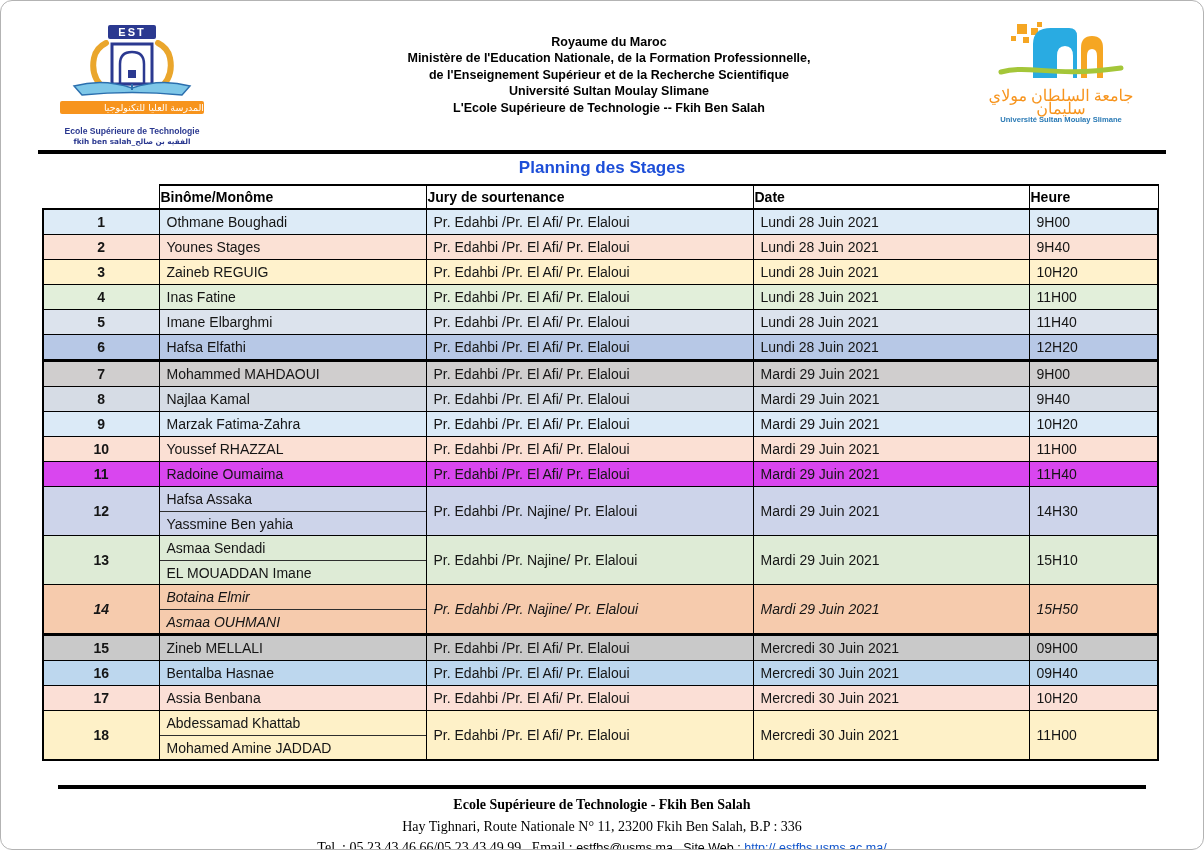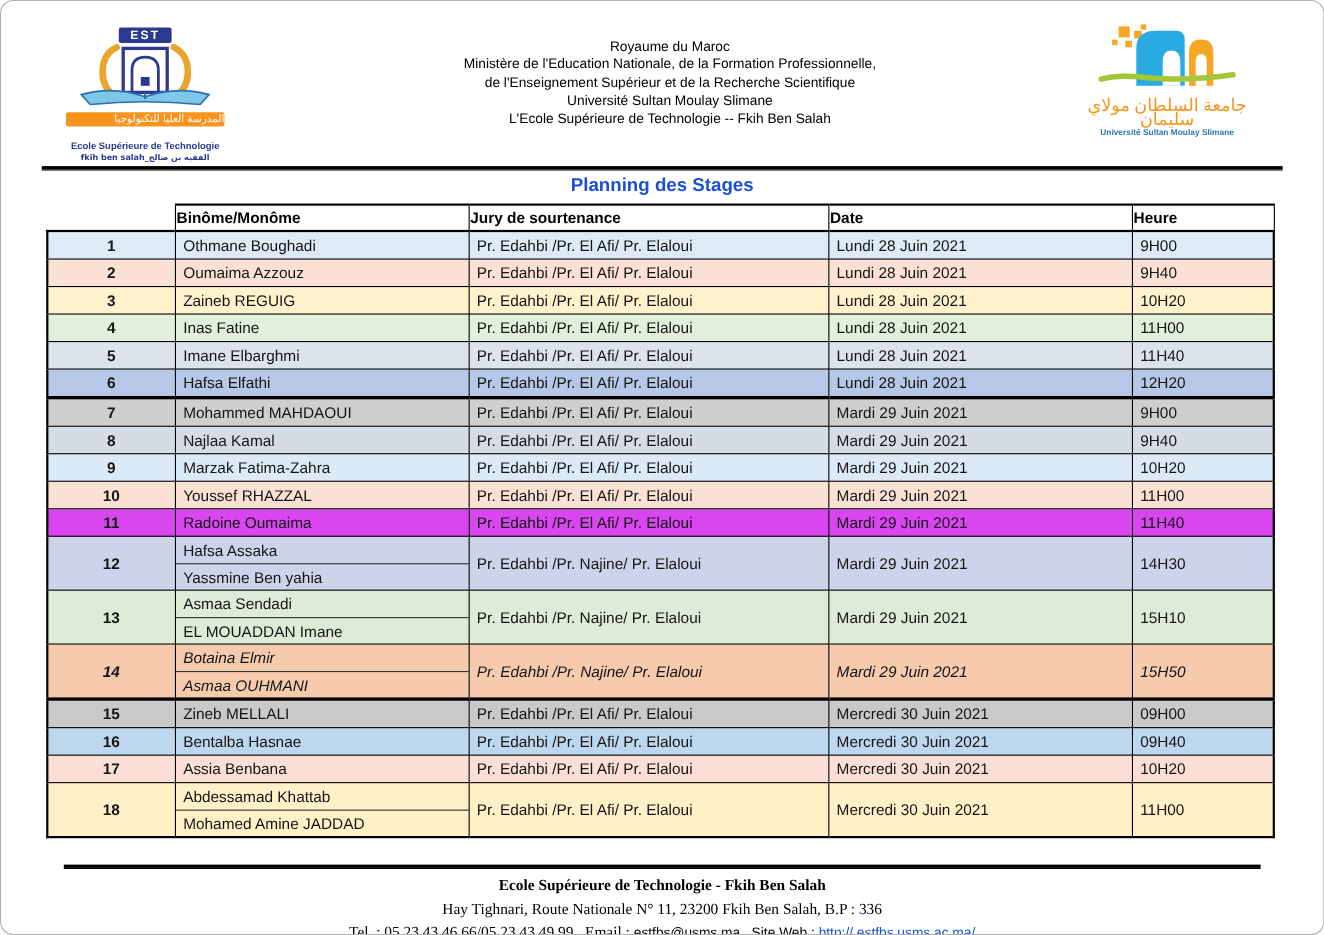--- a/index.html
+++ b/index.html
@@ -5,21 +5,21 @@
   * { box-sizing: border-box; }
   html,body { margin:0; padding:0; }
   body {
     width:1204px; height:850px; background:#ffffff; position:relative;
     font-family:"Liberation Sans", sans-serif; color:#151515; overflow:hidden;
   }
   .page-frame { position:absolute; inset:0; border:1px solid #b3b3b3; border-radius:12px; pointer-events:none; }
 
   
   .top-header { display:grid; grid-template-columns:185px 1fr 175px; align-items:flex-start; padding:22px 48px 0 52px; }
-  .ministry-block { text-align:center; font-weight:normal; font-size:12.5px; line-height:16.4px; color:#000; padding-top:12px; }
+  .ministry-block { text-align:center; font-weight:bold; font-size:12.5px; line-height:16.4px; color:#000; padding-top:12px; }
 
   
   .est-logo { width:160px; text-align:center; }
   .est-badge { display:inline-block; background:#2b3990; color:#fff; font-weight:bold; font-size:11px; padding:1px 10px; border-radius:2px; letter-spacing:2px; margin-bottom:-4px; position:relative; z-index:2; }
   .est-banner { background:#f7941d; color:#fff; font-size:9.5px; line-height:13px; border-radius:2px; margin:1px 8px 12px; font-family:"DejaVu Sans", sans-serif;text-align:right; }
   .est-name { color:#2b3990; font-weight:bold; font-size:8.6px; line-height:11px; }
   .est-city { color:#2b3990; font-weight:bold; font-size:7.3px; line-height:9px; font-family:"DejaVu Sans", sans-serif; }
 
   
   .usms-logo { width:160px; text-align:center; }
@@ -143,21 +143,21 @@
           <div class="name">Othmane Boughadi</div>
         </td>
     <td>Pr. Edahbi /Pr. El Afi/ Pr. Elaloui</td>
     <td>Lundi 28 Juin 2021</td>
     <td>9H00</td>
   </tr>
 
   <tr style="background-color: rgb(251, 225, 213);">
     <td class="num">2</td>
     <td class="names-cell">
-          <div class="name">Oumaima Azzouz</div>
+          <div class="name">Younes Stages</div>
         </td>
     <td>Pr. Edahbi /Pr. El Afi/ Pr. Elaloui</td>
     <td>Lundi 28 Juin 2021</td>
     <td>9H40</td>
   </tr>
 
   <tr style="background-color: rgb(255, 242, 204);">
     <td class="num">3</td>
     <td class="names-cell">
           <div class="name">Zaineb REGUIG</div>

